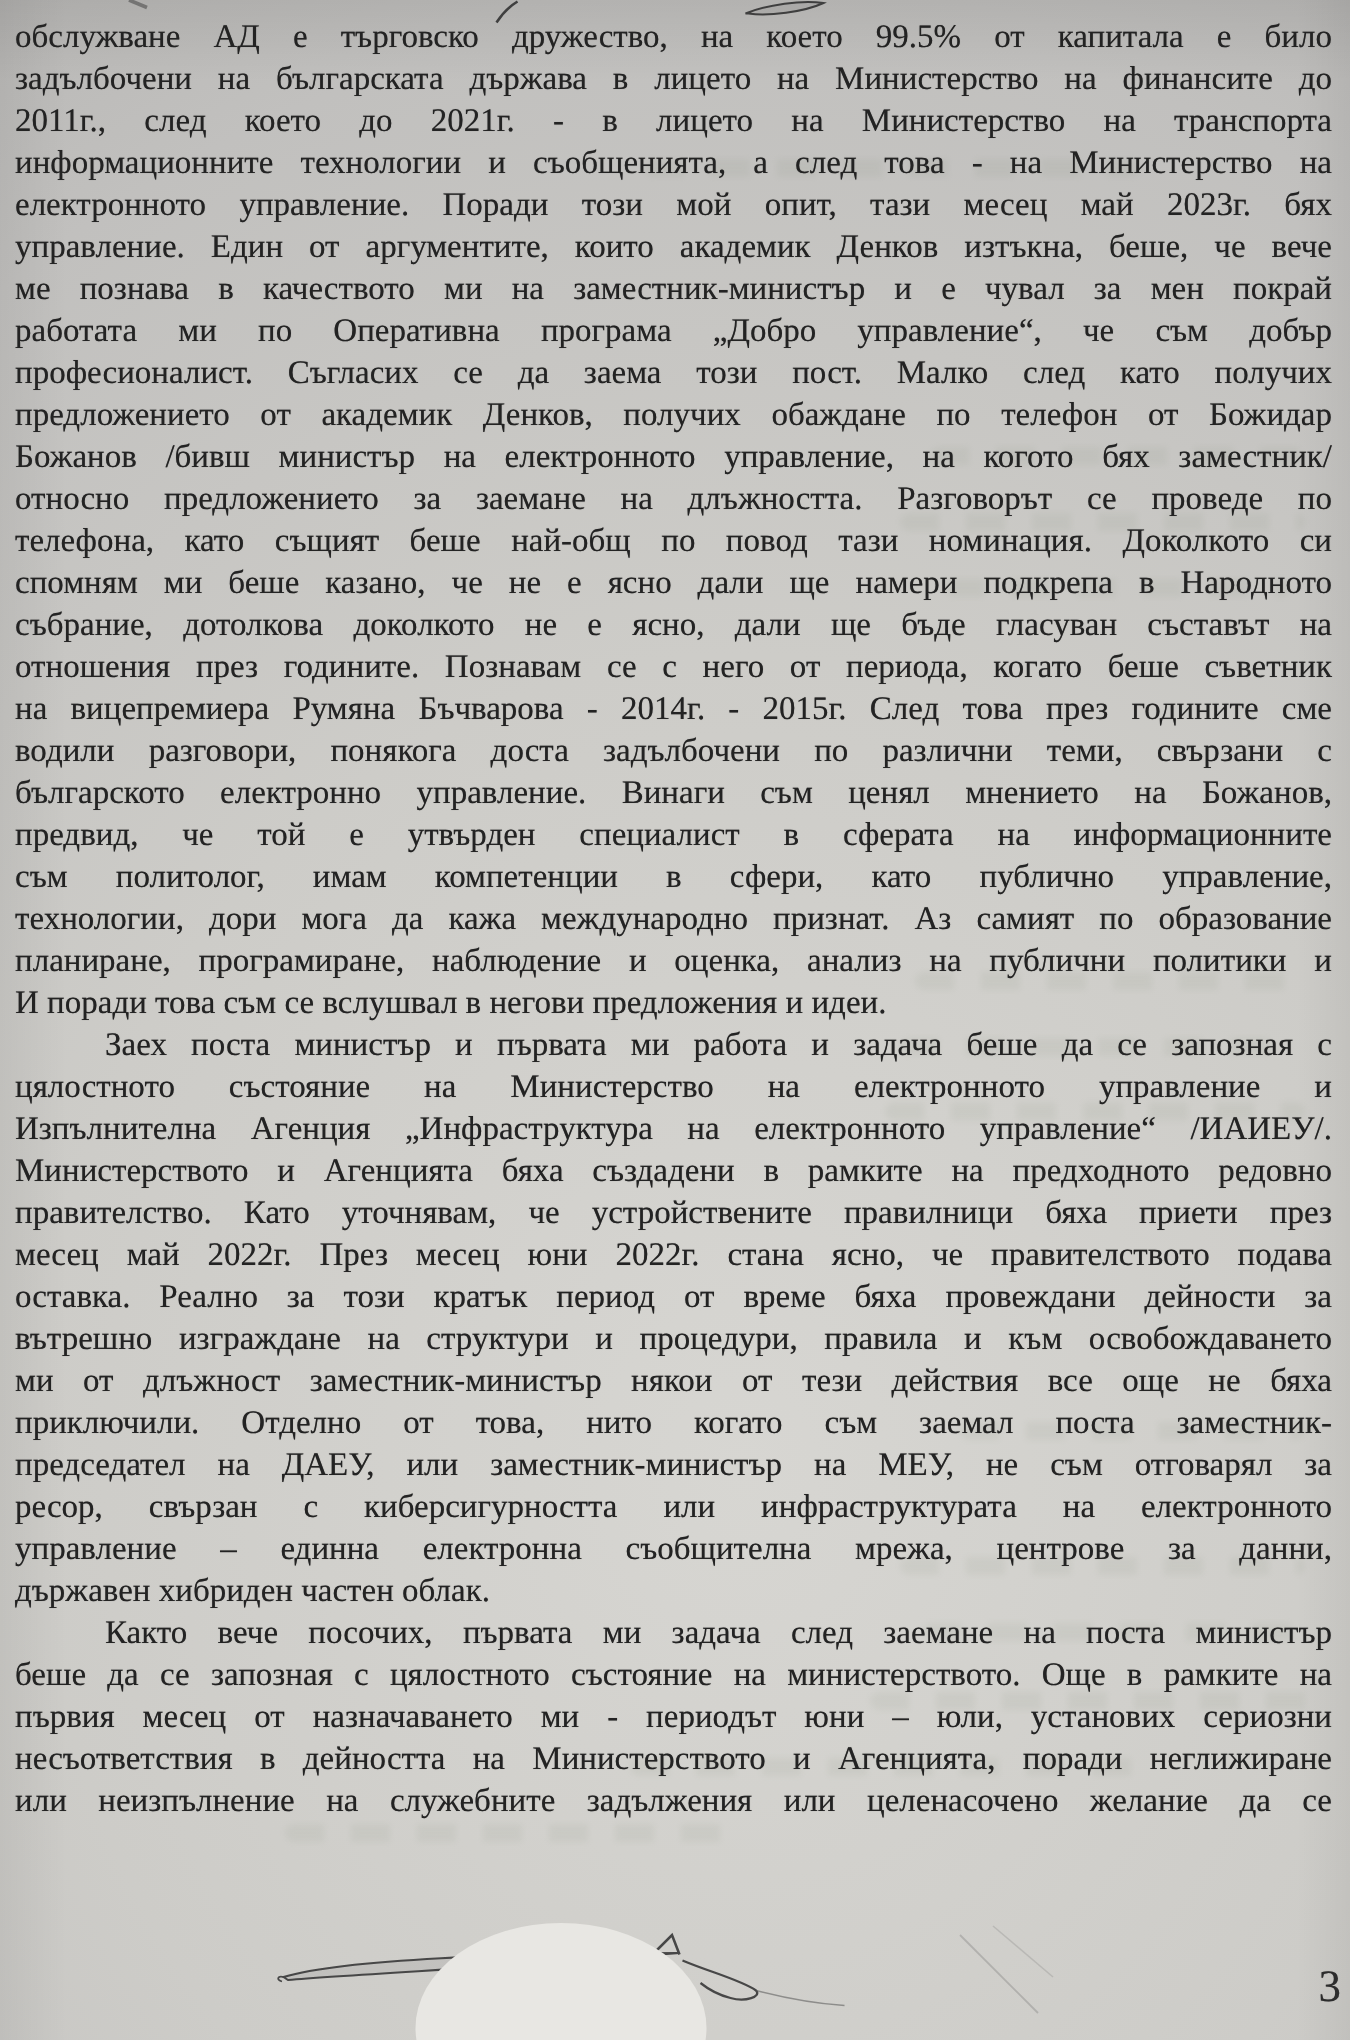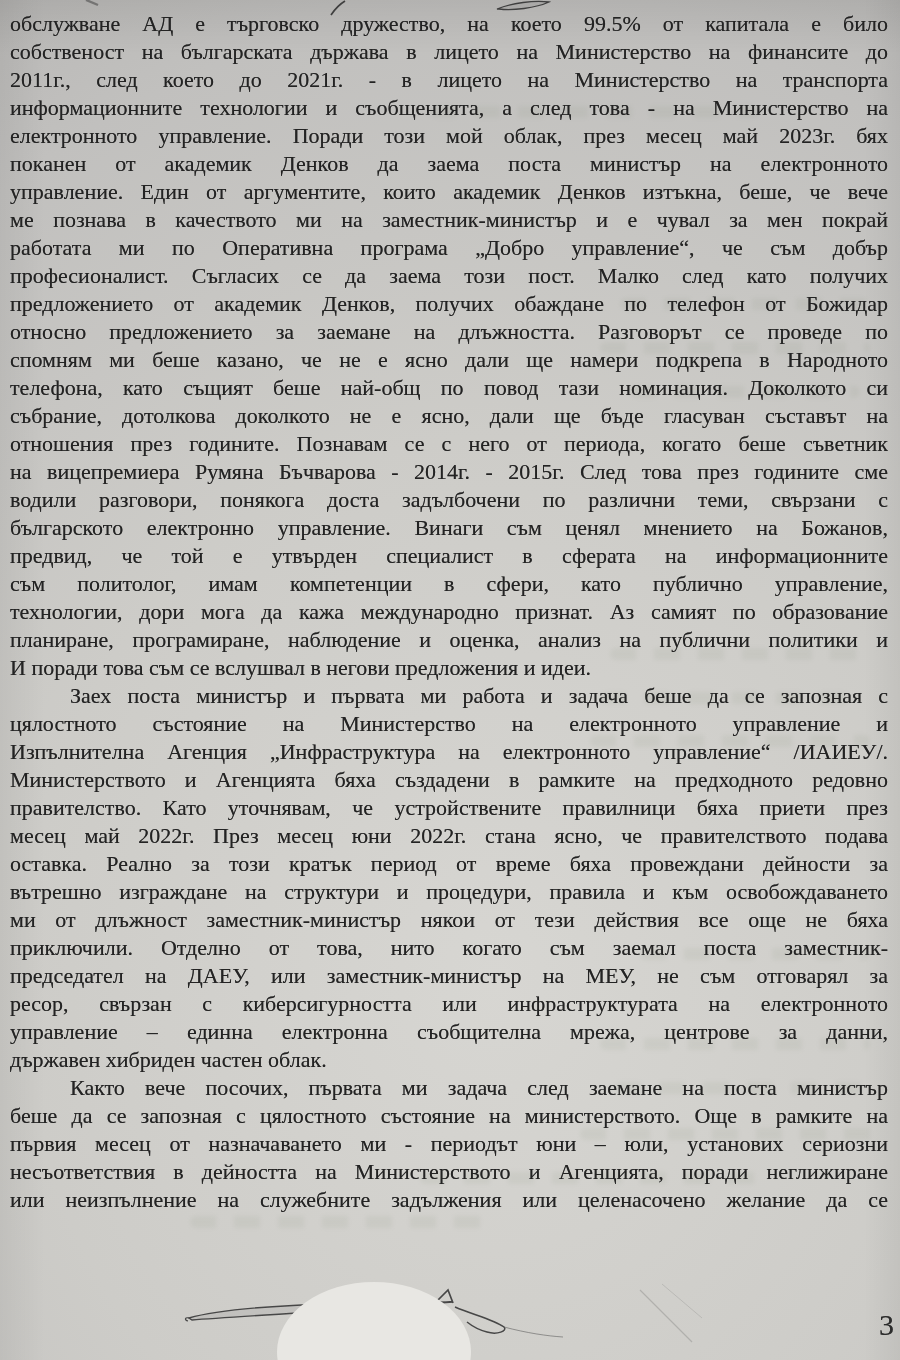--- a/index.html
+++ b/index.html
@@ -50,33 +50,33 @@
       <div class="bleed-row" style="left: 640px; top: 948px; width: 230px;"></div>
       <div class="bleed-row" style="left: 600px; top: 1038px; width: 270px;"></div>
       <div class="bleed-row" style="left: 615px; top: 1082px; width: 250px;"></div>
       <div class="bleed-row" style="left: 580px; top: 1128px; width: 300px;"></div>
       <div class="bleed-row" style="left: 420px; top: 1172px; width: 340px;"></div>
       <div class="bleed-row" style="left: 190px; top: 1216px; width: 300px;"></div>
     </div>
 
   <div class="text-block">
       <div class="line">обслужване АД е търговско дружество, на което 99.5% от капитала е било</div>
-      <div class="line">собственост на българската държава в лицето на Министерство на финансите до</div>
+      <div class="line">задълбочени на българската държава в лицето на Министерство на финансите до</div>
       <div class="line">2011г., след което до 2021г. - в лицето на Министерство на транспорта</div>
       <div class="line">информационните технологии и съобщенията, а след това - на Министерство на</div>
-      <div class="line">електронното управление. Поради този мой облак, през месец май 2023г. бях</div>
-      <div class="line">поканен от академик Денков да заема поста министър на електронното</div>
+      <div class="line">електронното управление. Поради този мой опит, тази месец май 2023г. бях</div>
       <div class="line">управление. Един от аргументите, които академик Денков изтъкна, беше, че вече</div>
       <div class="line">ме познава в качеството ми на заместник-министър и е чувал за мен покрай</div>
       <div class="line">работата ми по Оперативна програма „Добро управление“, че съм добър</div>
       <div class="line">професионалист. Съгласих се да заема този пост. Малко след като получих</div>
       <div class="line">предложението от академик Денков, получих обаждане по телефон от Божидар</div>
+      <div class="line">Божанов /бивш министър на електронното управление, на когото бях заместник/</div>
       <div class="line">относно предложението за заемане на длъжността. Разговорът се проведе по</div>
+      <div class="line">телефона, като същият беше най-общ по повод тази номинация. Доколкото си</div>
       <div class="line">спомням ми беше казано, че не е ясно дали ще намери подкрепа в Народното</div>
-      <div class="line">телефона, като същият беше най-общ по повод тази номинация. Доколкото си</div>
       <div class="line">събрание, дотолкова доколкото не е ясно, дали ще бъде гласуван съставът на</div>
       <div class="line">отношения през годините. Познавам се с него от периода, когато беше съветник</div>
       <div class="line">на вицепремиера Румяна Бъчварова - 2014г. - 2015г. След това през годините сме</div>
       <div class="line">водили разговори, понякога доста задълбочени по различни теми, свързани с</div>
       <div class="line">българското електронно управление. Винаги съм ценял мнението на Божанов,</div>
       <div class="line">предвид, че той е утвърден специалист в сферата на информационните</div>
       <div class="line">съм политолог, имам компетенции в сфери, като публично управление,</div>
       <div class="line">технологии, дори мога да кажа международно признат. Аз самият по образование</div>
       <div class="line">планиране, програмиране, наблюдение и оценка, анализ на публични политики и</div>
       <div class="line endpara">И поради това съм се вслушвал в негови предложения и идеи.</div>

